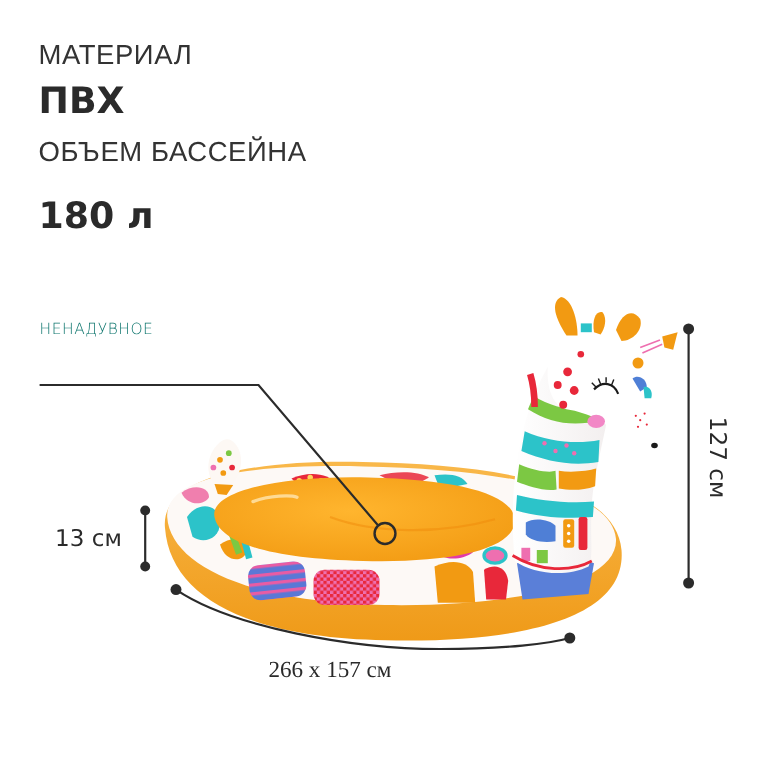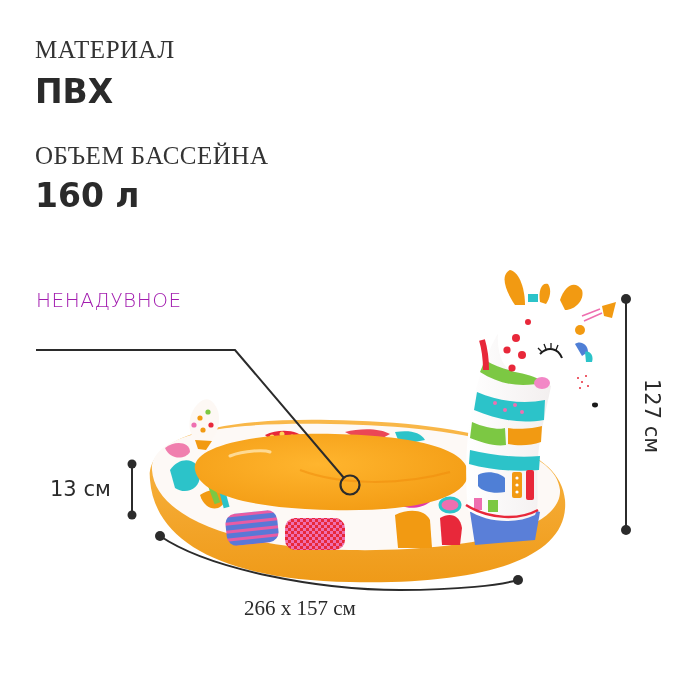--- a/index.html
+++ b/index.html
@@ -1,35 +1,35 @@
 <!DOCTYPE html>
 <html><head>
   <meta charset="utf-8">
   <style>
     html, body { margin: 0; padding: 0; background: #ffffff; }
     body { width: 700px; height: 700px; position: relative; overflow: hidden;
            font-family: "DejaVu Sans", "Liberation Sans", sans-serif; color: #2b2b2b; }
     .label-small { position: absolute; font-size: 25px; font-weight: 300; letter-spacing: 0.5px;
-                   color: #333; white-space: nowrap; font-family: Liberation Serif, serif; }
+                   color: #333; white-space: nowrap; font-family: Liberation Sans, sans-serif; }
     .label-big { position: absolute; font-size: 33px; font-weight: 700; color: #2a2a2a;
                  white-space: nowrap; font-family: "DejaVu Sans", sans-serif; }
-    .callout { position: absolute; font-size: 20px; font-weight: 300; letter-spacing: 0.5px;
-               color: #a21caf; line-height: 27px; font-family: "DejaVu Sans", sans-serif; }
+    .callout { position: absolute; font-size: 14px; font-weight: 300; letter-spacing: 0.5px;
+               color: #0f766e; line-height: 27px; font-family: "DejaVu Sans", sans-serif; }
     .dim { position: absolute; font-size: 21px; color: #2a2a2a; white-space: nowrap;
            font-family: "DejaVu Sans", sans-serif; text-align: right; }
     .dim-vertical { transform: rotate(90deg); transform-origin: center center; }
     svg.art { position: absolute; left: 0; top: 0; }
   </style>
 </head>
 <body>
 
 <div class="label-small" style="left:35px; top:36px;">МАТЕРИАЛ</div>
 <div class="label-big" style="left:35px; top:72px;">ПВХ</div>
-<div class="label-small" style="left:35px; top:142px;">ОБЪЕМ БАССЕЙНА</div>
-<div class="label-big" style="left:35px; top:176px;">160 л</div>
+<div class="label-small" style="left:35px; top:124px;">ОБЪЕМ БАССЕЙНА</div>
+<div class="label-big" style="left:35px; top:176px;">180 л</div>
 
 <div class="callout" style="left:36px; top:287px;">
   <div>НЕНАДУВНОЕ</div>
 </div>
 
 <svg class="art" width="700" height="700" viewBox="0 0 700 700">
   <defs>
     <linearGradient id="outerOrange" x1="0" y1="0" x2="0" y2="1">
       <stop offset="0" stop-color="#f9b84a"></stop>
       <stop offset="1" stop-color="#ef9a18"></stop>

